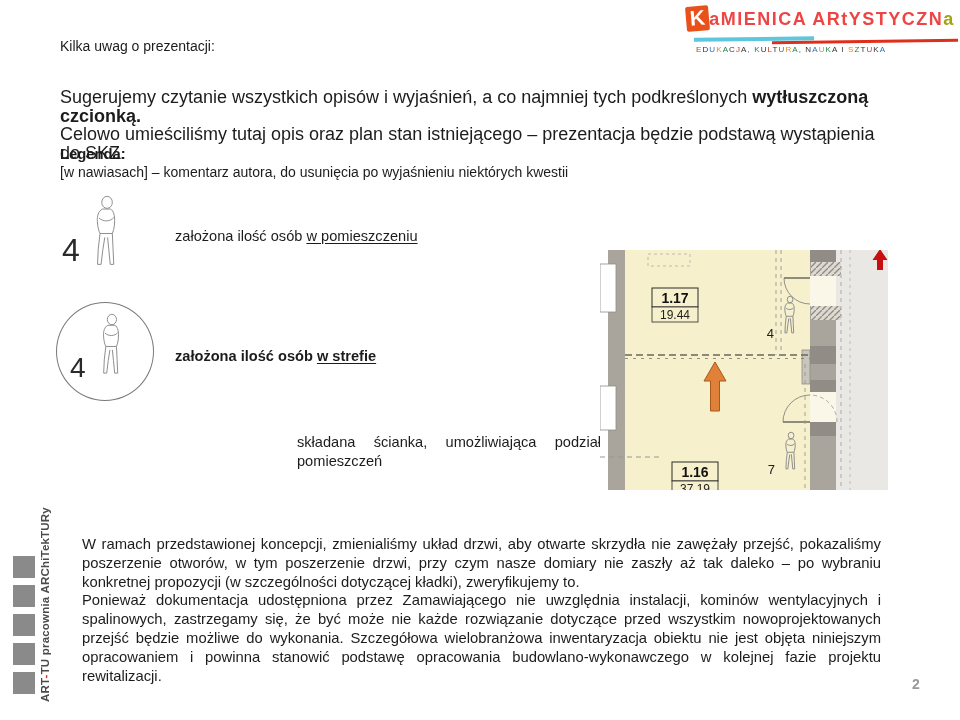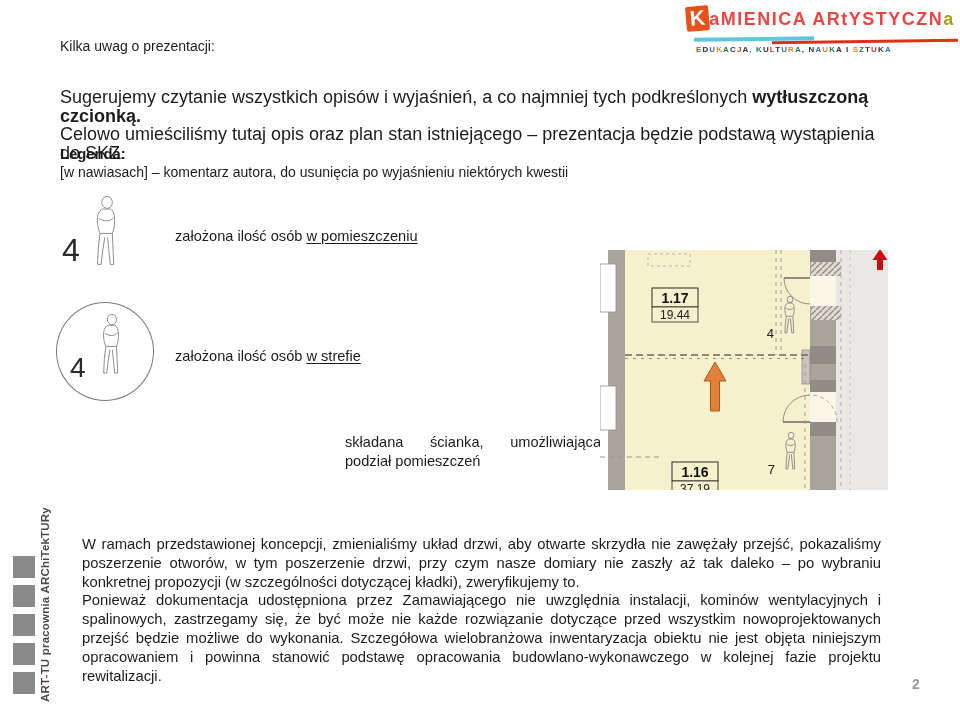--- a/index.html
+++ b/index.html
@@ -13,36 +13,36 @@
   .logo { left:686px; top:4px; width:270px; height:52px; }
   .logo-title { position:absolute; left:0; top:2px; white-space:nowrap; font-weight:bold; }
   .logo-k {
     display:inline-block; background:#e8521a; color:#fff; font-size:21px; line-height:22px;
     padding:1px 4px 2px 4px; transform:rotate(-5deg); border-radius:2px;
   }
   .logo-mid { font-size:18px; letter-spacing:1.5px; color:#ef4444; }
   .logo-end { font-size:18px; letter-spacing:1.5px; color:#a3a314; }
   .logo-underline-cyan { position:absolute; left:8px; top:33px; width:120px; height:4px; background:#5ec7dd; transform:rotate(-0.6deg); }
   .logo-underline-red  { position:absolute; left:86px; top:36px; width:186px; height:3px; background:#df2f1a; transform:rotate(-0.8deg); }
-  .logo-subtitle { position:absolute; left:10px; top:41px; font-size:8px; font-weight:bold; letter-spacing:1.1px; white-space:nowrap;text-align:center; }
+  .logo-subtitle { position:absolute; left:10px; top:41px; font-size:8px; font-weight:normal; letter-spacing:1.1px; white-space:nowrap;text-align:center; }
 
   
   .heading   { left:60px; top:38px; font-size:14px; }
   .intro     { left:60px; top:88px; width:836px; font-size:18px; line-height:18.6px; }
   .legend-h  { left:60px; top:146px; font-size:14.8px; font-weight:bold; }
   .legend-n  { left:60px; top:164px; font-size:14px; }
   .bold      { font-weight:bold; }
   .und       { text-decoration:underline; text-underline-offset:2px; }
 
   .legend-item-text { font-size:14.6px; }
   .lt1 { left:175px; top:228px; }
-  .lt2 { left:175px; top:348px; }
+  .lt2 { left:175px; top:348px;font-weight:bold; }
 
   .wall-text { left:297px; top:433px; width:304px; font-size:14.6px; line-height:18.8px; }
-  .wall-text .just { text-align:justify;margin-left:48px; }
+  .wall-text .just { text-align:justify; }
 
   .para { left:82px; width:799px; font-size:14.8px; line-height:19px; text-align:justify; }
   .para1 { top:535px; }
   .para2 { top:591px; }
 
   
   .person-big   { left:88px;  top:196px; }
   .count-big1   { left:62px;  top:232px; font-size:32px; font-weight:200; color:#2a2a2a; line-height:36px;}
   .zone-circle  { left:56px;  top:302px; width:96px; height:97px; border:1px solid #7a7a7a; border-radius:50%; }
   .zone-person  { position:absolute; left:38px; top:11px; }

